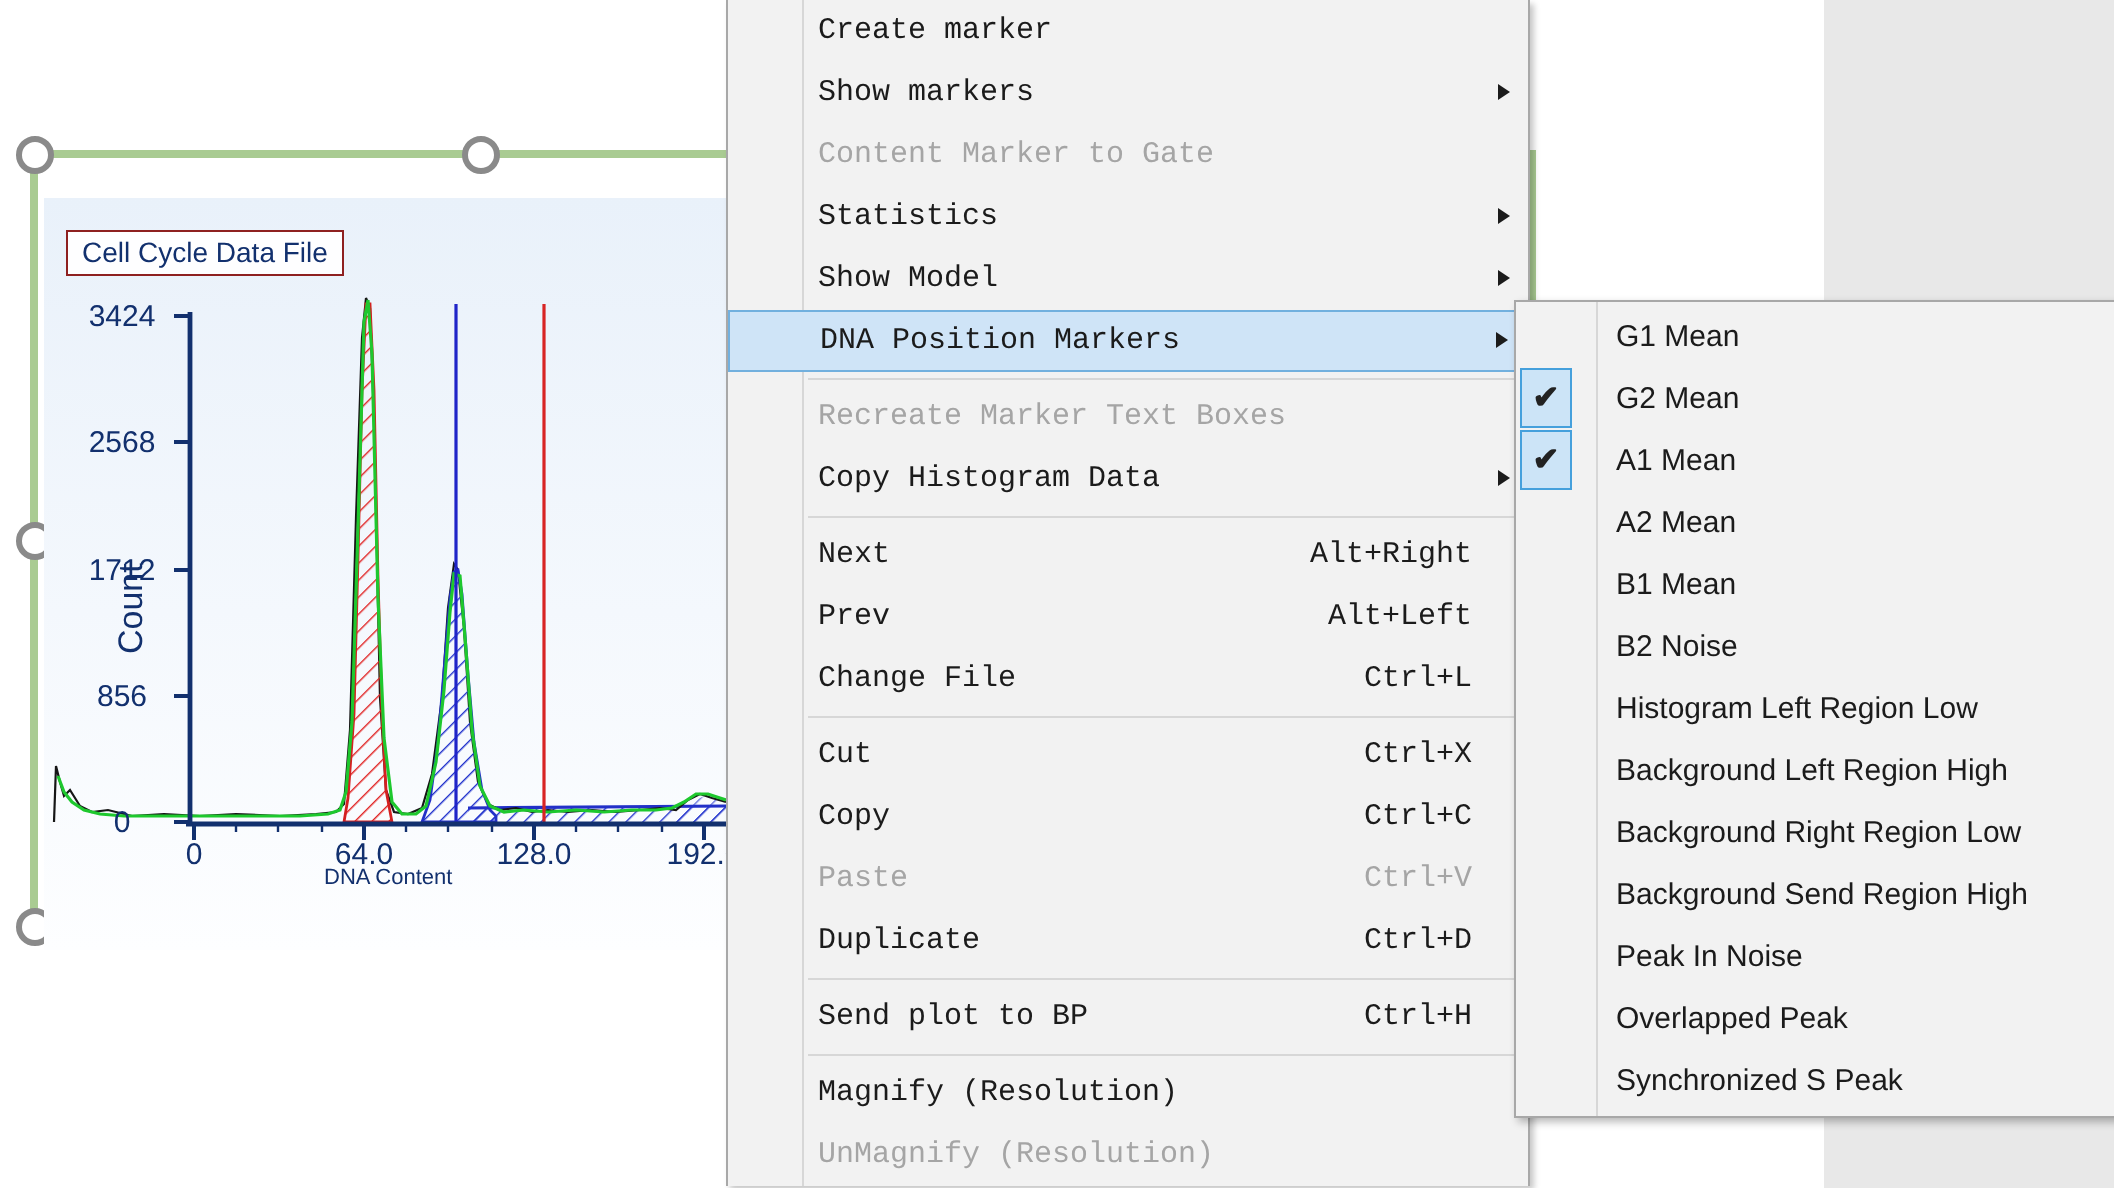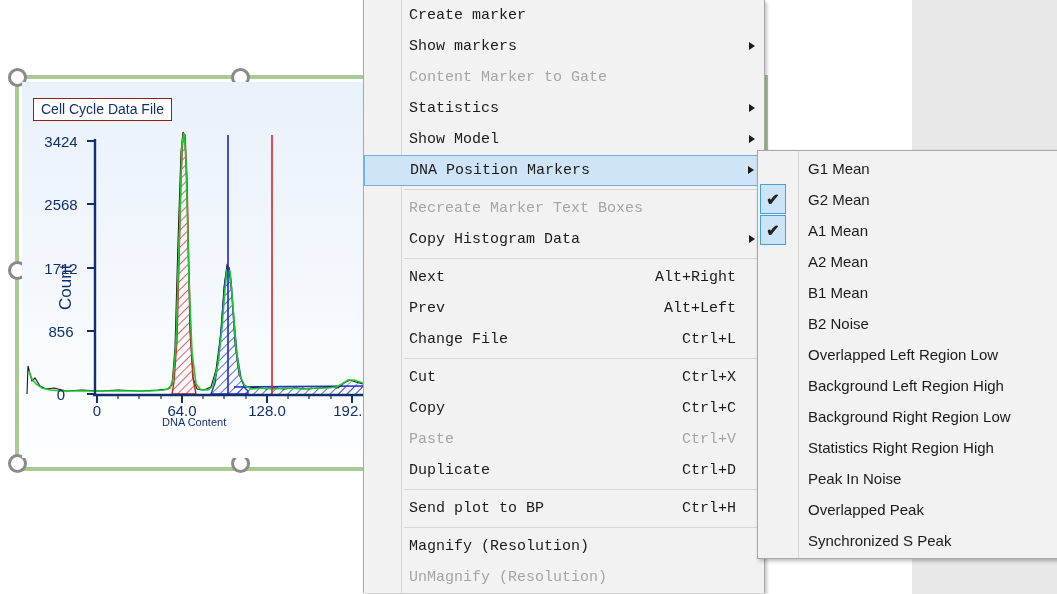--- a/index.html
+++ b/index.html
@@ -6,21 +6,21 @@
   .stage{position:relative;width:1057px;height:594px;background:#ffffff;overflow:hidden;
          font-family:"Liberation Sans",sans-serif;-webkit-font-smoothing:antialiased;}
   
   .gray-panel{position:absolute;left:912px;top:0;width:145px;height:594px;background:#e8e8e8;}
   
   .selection{position:absolute;left:15px;top:75px;width:745px;height:388px;
              border:4px solid #a9cb92;}
   .handle{position:absolute;width:13px;height:13px;border:3px solid #8a8a8a;border-radius:50%;
           background:#ffffff;box-sizing:content-box;}
   
-  .plot{position:absolute;left:22px;top:82px;width:341px;height:376px;
+  .plot{position:absolute;left:22px;top:99px;width:341px;height:376px;
         background:linear-gradient(180deg,#e9f1fa 0%,#f4f8fd 55%,#fdfeff 100%);}
   .plot-title{position:absolute;left:11px;top:16px;padding:2px 7px 3px 7px;border:1px solid #8e2020;
               background:rgba(255,255,255,.92);color:#12306e;font-size:14px;white-space:nowrap;}
   .ylab{position:absolute;left:6px;top:130px;color:#12306e;font-size:17px;
         transform:rotate(-90deg);transform-origin:left top;white-space:nowrap;
         left:34px;top:228px;}
   .xlab{position:absolute;left:140px;top:334px;width:190px;text-align:left;color:#12306e;font-size:11px;}
   .ytick{position:absolute;width:46px;text-align:center;color:#12306e;font-size:15px;right:auto;}
   .xtick{position:absolute;color:#12306e;font-size:15px;transform:translateX(-50%);top:320px;}
   
@@ -229,30 +229,30 @@
     <div class="srow">
         <span class="lbl">A2 Mean</span>
       </div>
     <div class="srow">
         <span class="lbl">B1 Mean</span>
       </div>
     <div class="srow">
         <span class="lbl">B2 Noise</span>
       </div>
     <div class="srow">
-        <span class="lbl">Overlapped Left Region Low</span>
+        <span class="lbl">Histogram Left Region Low</span>
       </div>
     <div class="srow">
         <span class="lbl">Background Left Region High</span>
       </div>
     <div class="srow">
         <span class="lbl">Background Right Region Low</span>
       </div>
     <div class="srow">
-        <span class="lbl">Statistics Right Region High</span>
+        <span class="lbl">Background Send Region High</span>
       </div>
     <div class="srow">
         <span class="lbl">Peak In Noise</span>
       </div>
     <div class="srow">
         <span class="lbl">Overlapped Peak</span>
       </div>
     <div class="srow">
         <span class="lbl">Synchronized S Peak</span>
       </div>

